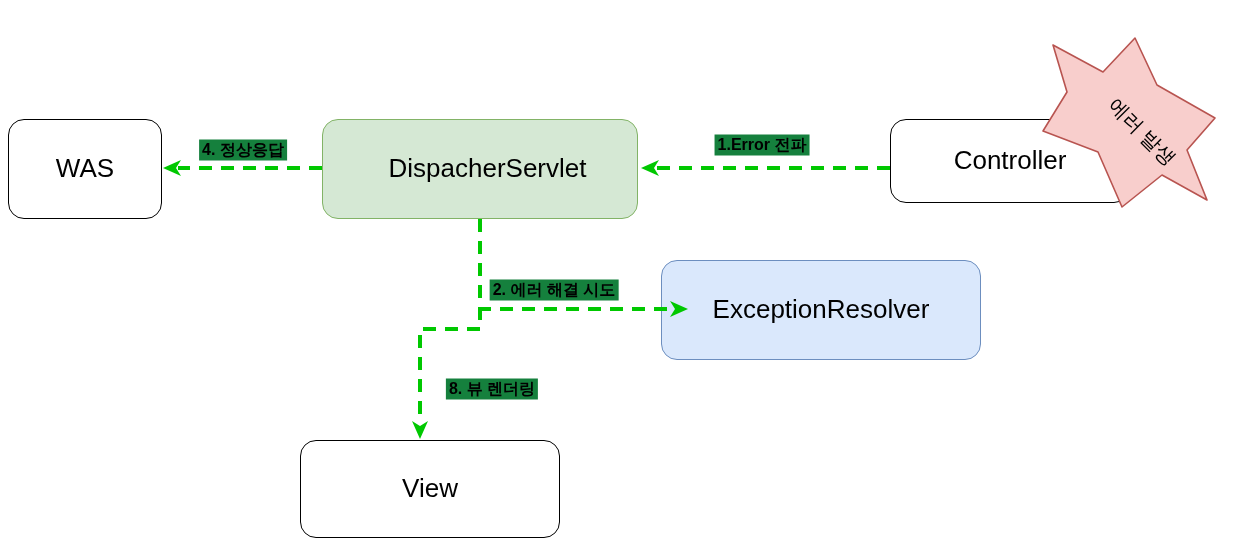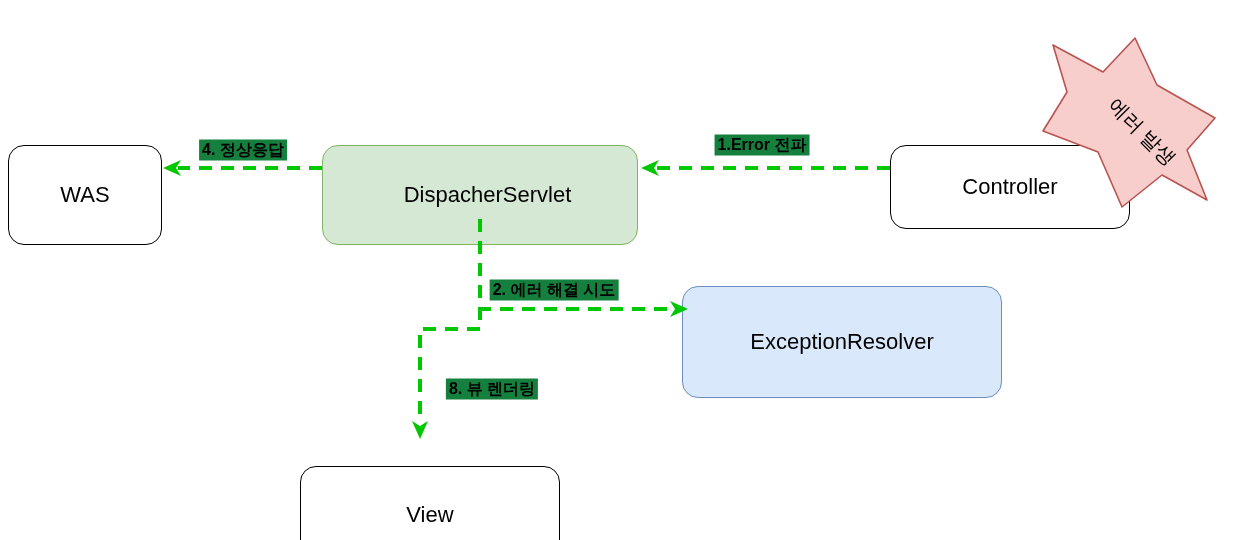--- a/index.html
+++ b/index.html
@@ -10,22 +10,22 @@
     --node-plain-fill:#ffffff; --node-plain-stroke:#000000;
     --text:#000000;
   }
   html,body{margin:0;padding:0;background:#fff;}
   .canvas{
     position:relative;width:1255px;height:540px;background:#fff;
     font-family:"Liberation Sans","DejaVu Sans",sans-serif;overflow:hidden;
   }
   .node{
     position:absolute;display:flex;align-items:center;justify-content:center;
-    box-sizing:border-box;border-radius:16px;font-size:22px;color:var(--text);
-    text-align:center;line-height:1.2;margin-top:26px;
+    box-sizing:border-box;border-radius:16px;font-size:26px;color:var(--text);
+    text-align:center;line-height:1.2;
   }
   .node.plain{background:var(--node-plain-fill);border:1.6px solid var(--node-plain-stroke);}
   .node.green{background:var(--node-green-fill);border:1.6px solid var(--node-green-stroke);padding-left:15px;}
   .node.blue{background:var(--node-blue-fill);border:1.6px solid var(--node-blue-stroke);}
   svg.overlay{position:absolute;left:0;top:0;pointer-events:none;}
   .dashed{fill:none;stroke:var(--arrow-green);stroke-width:4;stroke-dasharray:13 9;}
   .arrow-head{fill:var(--arrow-green);stroke:none;}
   .burst{fill:var(--burst-fill);stroke:var(--burst-stroke);stroke-width:1.6;stroke-linejoin:round;}
   .edge-label{
     position:absolute;transform:translate(-50%,-50%);
@@ -47,21 +47,21 @@
   </div>
 
   <div class="node green" style="left:322px;top:119px;width:316px;height:100px;">
     <span>DispacherServlet</span>
   </div>
 
   <div class="node plain" style="left:890px;top:119px;width:240px;height:84px;">
     <span>Controller</span>
   </div>
 
-  <div class="node blue" style="left:682px;top:260px;width:320px;height:112px;">
+  <div class="node blue" style="left:661px;top:260px;width:320px;height:100px;">
     <span>ExceptionResolver</span>
   </div>
 
   <div class="node plain" style="left:300px;top:440px;width:260px;height:98px;">
     <span>View</span>
   </div>
 
   <svg class="overlay" width="1255" height="540" viewBox="0 0 1255 540">
 
     <polygon class="burst" points="1135,38 1157,85 1215,118 1187,150 1207,200 1162,175 1122,207 1098,152 1043,131 1067,92 1053,45 1103,72"></polygon>

